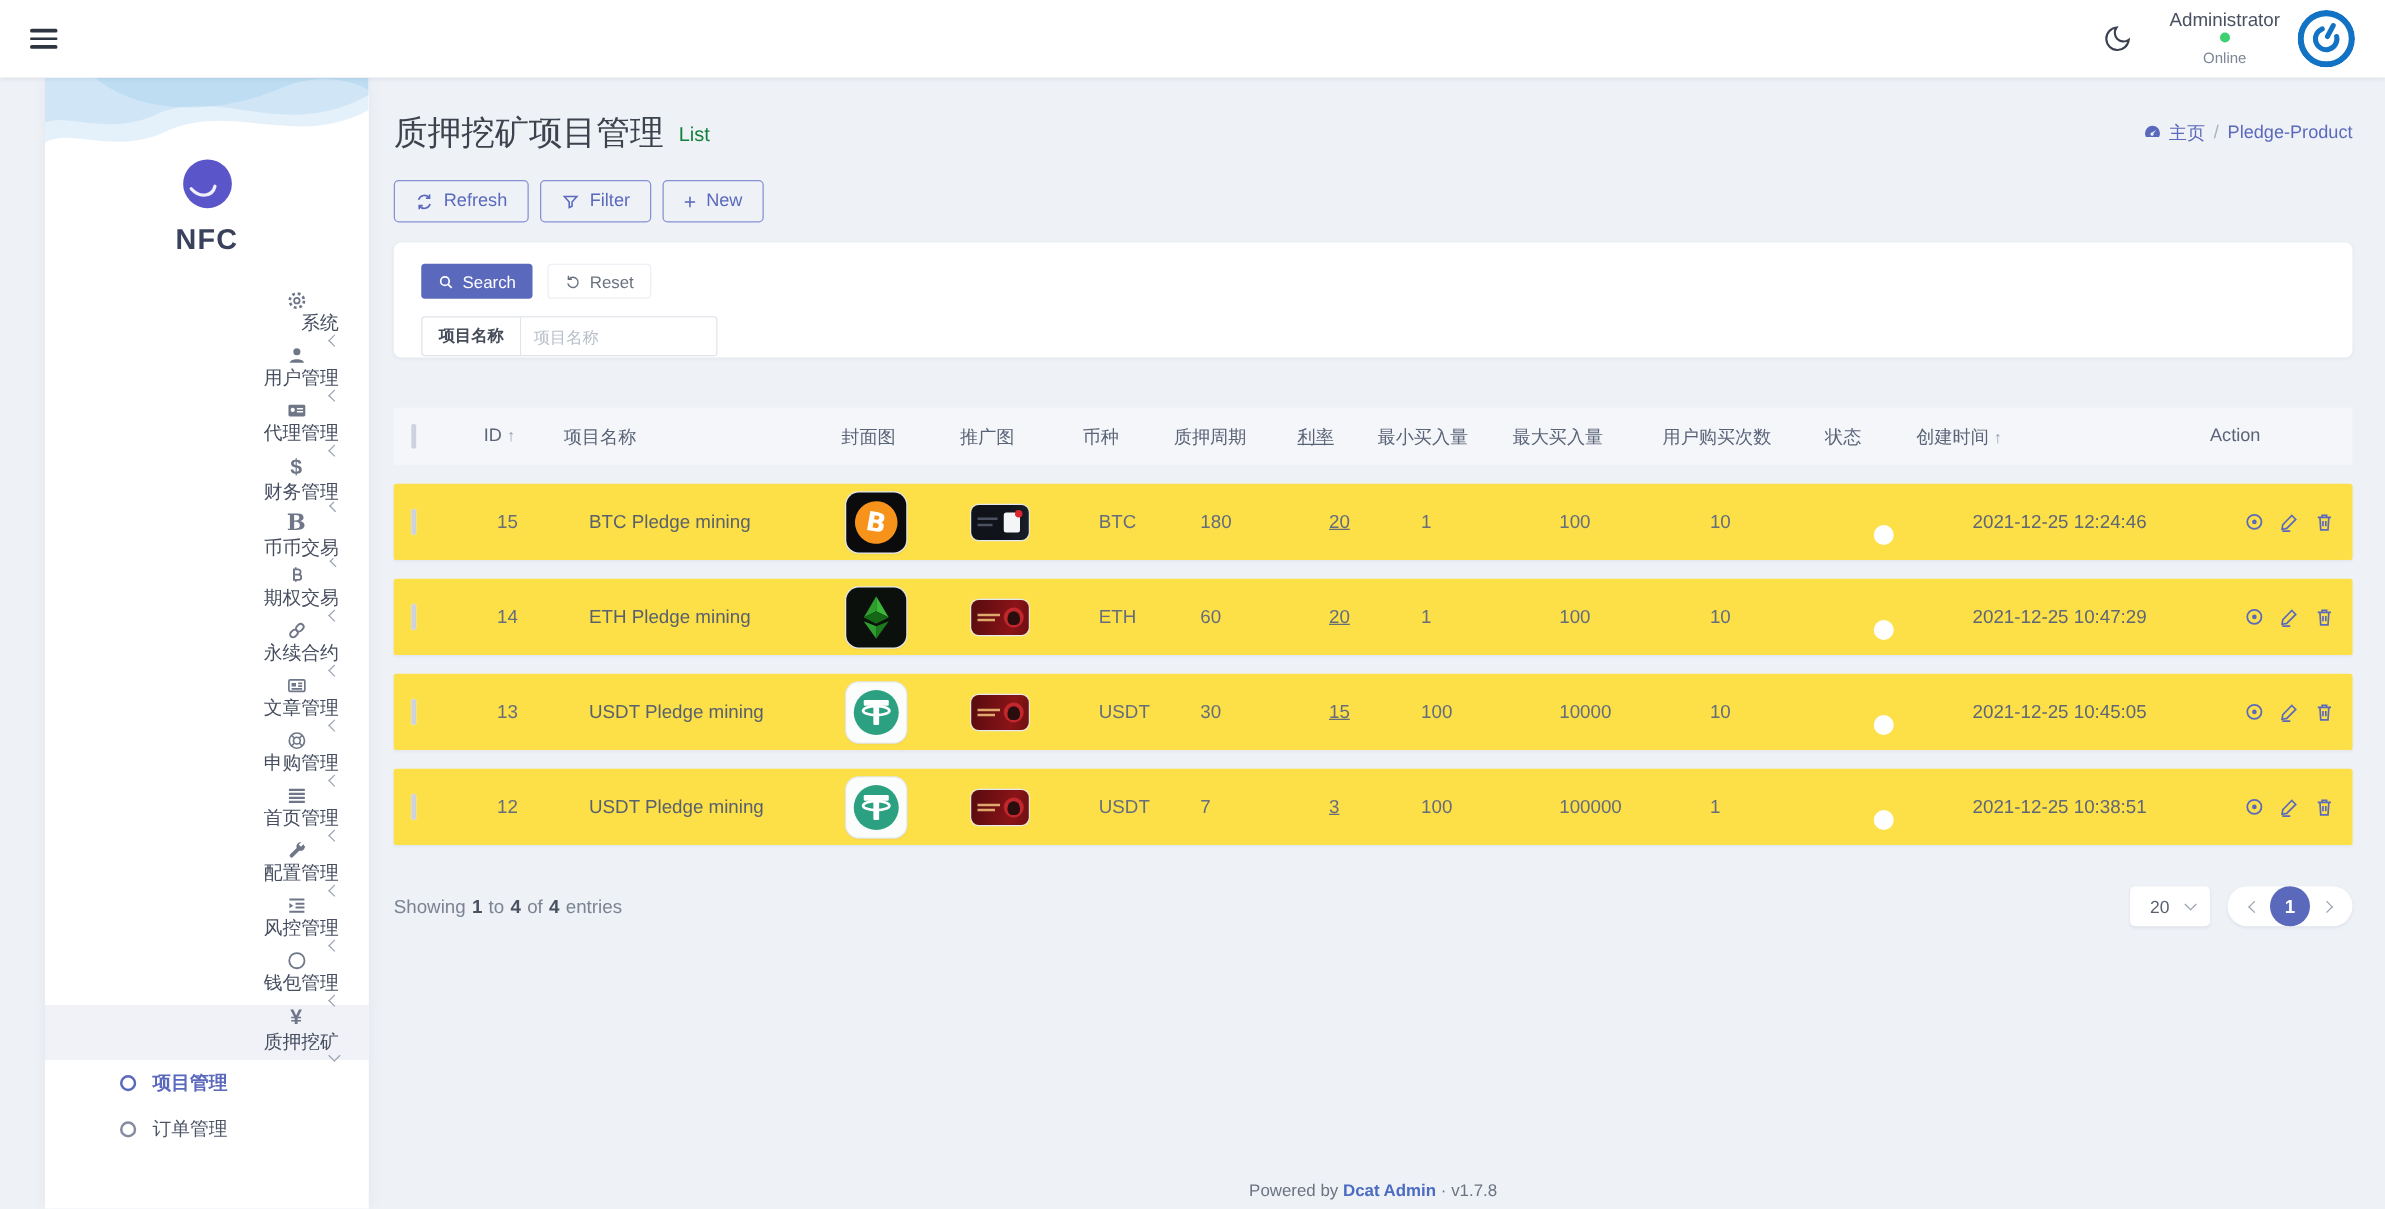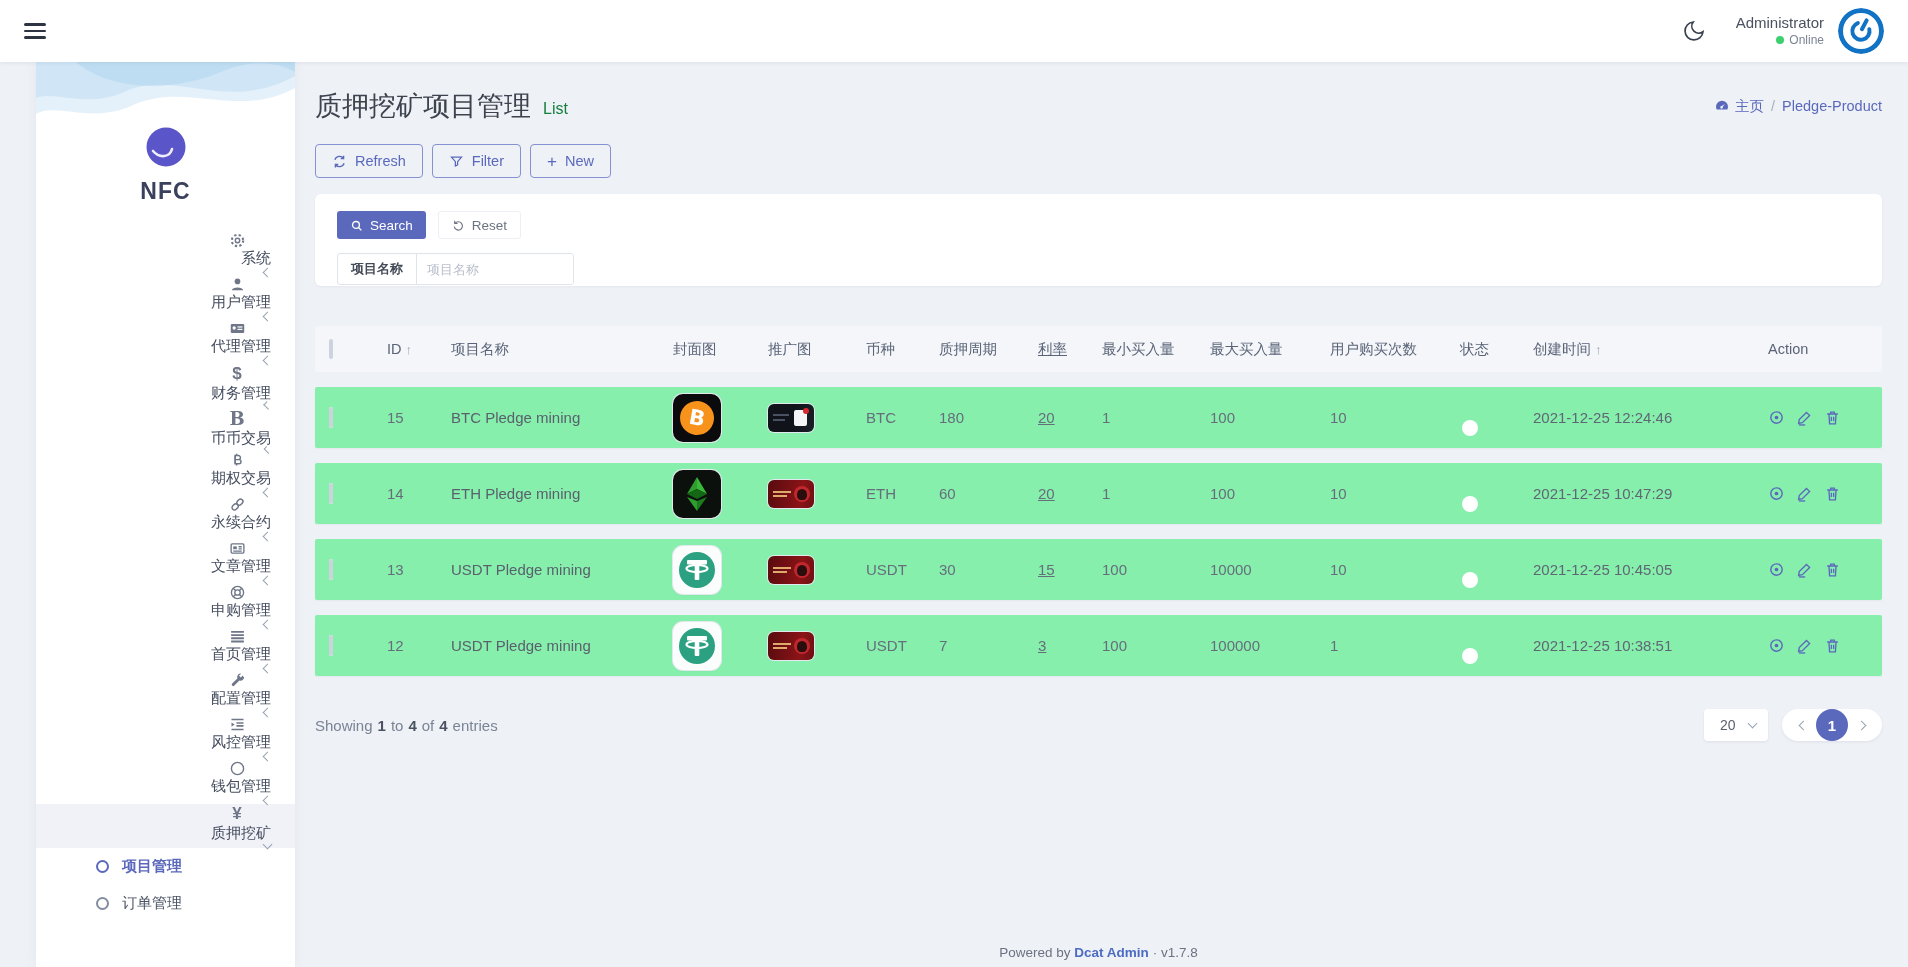--- a/index.html
+++ b/index.html
@@ -18,21 +18,21 @@
     background:#fff; z-index:20;
     display:flex; align-items:center; padding:0 24px;
     box-shadow:0 1px 4px rgba(20,30,60,.08);
   }
   .hamburger { width:22px; cursor:pointer; }
   .hamburger span { display:block; height:2.6px; background:#2d3442; border-radius:2px; margin:4px 0; }
   .topbar-right { margin-left:auto; display:flex; align-items:center; }
   .moon-btn { width:24px; height:24px; margin-right:30px; color:#39404f; }
   .user-block { text-align:right; margin-right:14px; line-height:1.25; }
   .user-name { font-size:15px; color:#4a5160; }
-  .user-status { font-size:12px; color:#7c8596; display:flex; align-items:center; justify-content:flex-end; gap:5px; }
+  .user-status { font-size:12px; color:#7c8596; display:flex; align-items:center; justify-content:flex-end; gap:5px;flex-direction:column; }
   .status-dot { width:8px; height:8px; border-radius:50%; background:#3ecf6f; display:inline-block; }
   .avatar { width:46px; height:46px; border-radius:50%; overflow:hidden; background:#fff; }
 
   
   .sidebar {
     position:absolute; top:62px; left:36px; bottom:0; width:259px;
     background:#fff; box-shadow:0 0 12px rgba(20,30,60,.05); z-index:5;
   }
   .side-head { height:170px; position:relative; }
   .waves { position:absolute; top:0; left:0; right:0; height:74px; overflow:hidden; }
@@ -94,23 +94,23 @@
     border:1px solid #dfe3ea; border-radius:3px; overflow:hidden; background:#fff; }
   .input-label { display:flex; align-items:center; padding:0 13px; font-size:13px; font-weight:700;
     color:#454c59; border-right:1px solid #dfe3ea; }
   .input-group input { width:156px; border:none; outline:none; padding:0 10px; font-size:13px;
     color:#333; font-family:inherit; }
   .input-group input::placeholder { color:#b8bfca; }
 
   
   .thead { margin-top:40px; height:46px; background:#f4f6f9; border-radius:2px;
     display:flex; align-items:center; padding:0 14px; font-size:14.5px; color:#5a6478; }
-  .trow { height:61px; background:#86efac; border-radius:2px; margin-top:15px;
+  .trow { height:61px; background:#fde047; border-radius:2px; margin-top:15px;
     display:flex; align-items:center; padding:0 14px;
-    box-shadow:0 1px 2px rgba(30,40,80,.04); font-size:15px; color:#666e7c; }
+    box-shadow:0 1px 2px rgba(30,40,80,.04); font-size:15px; color:#666e7c;gap:20px; }
   .trow:first-of-type { margin-top:8px; }
   .col-cb{width:58px;} .col-id{width:64px;} .col-name{width:222px;}
   .col-cover{width:95px;} .col-promo{width:98px;} .col-coin{width:73px;}
   .col-period{width:99px;} .col-rate{width:64px;text-decoration:underline;} .col-min{width:108px;}
   .col-max{width:120px;} .col-count{width:130px;} .col-status{width:73px;}
   .col-time{width:235px;} .col-action{flex:1; display:flex; gap:11px; align-items:center;}
   .sort-arrow { color:#9aa3b5; font-size:13px; margin-left:4px; }
   .checkbox { width:17px; height:17px; border:2px solid #ccd3de; border-radius:3px; background:#fff; cursor:pointer; }
   .cell-name { color:#59616d; }
   .cell-time { color:#5f6775; }

